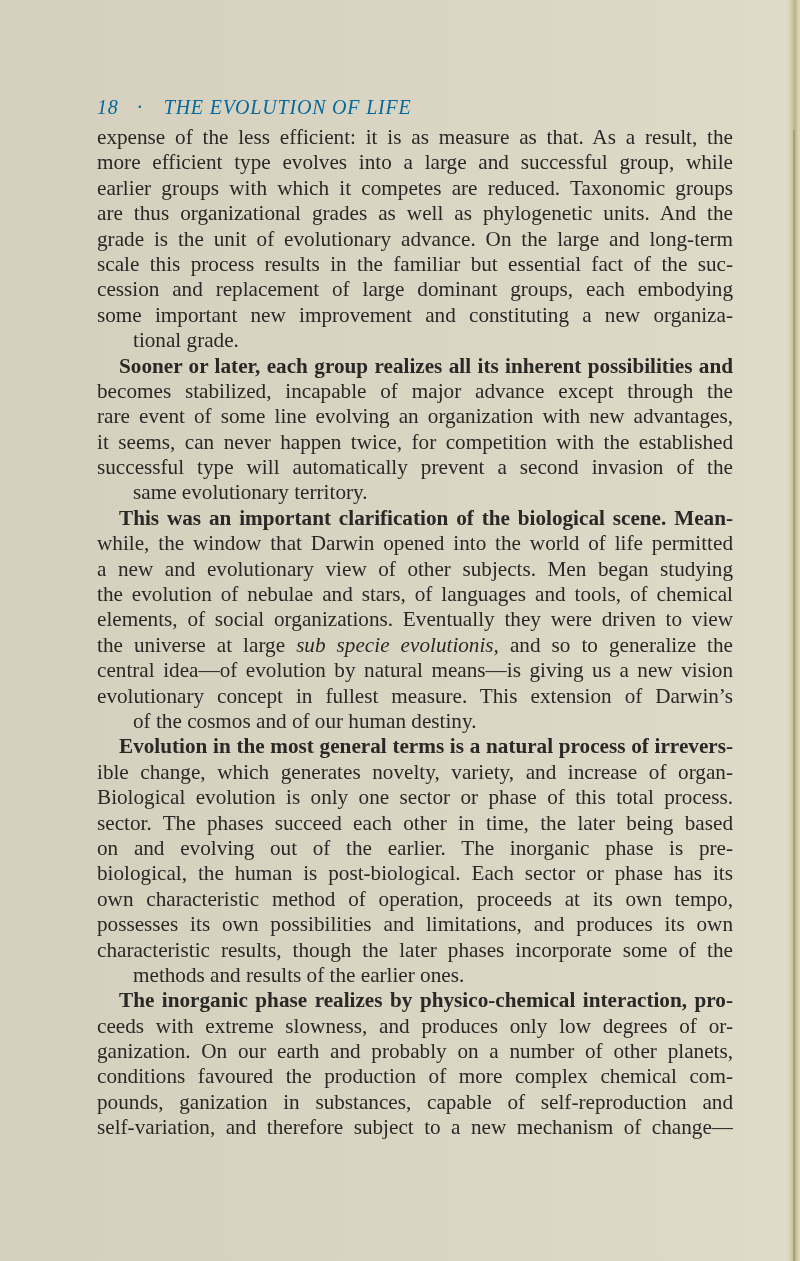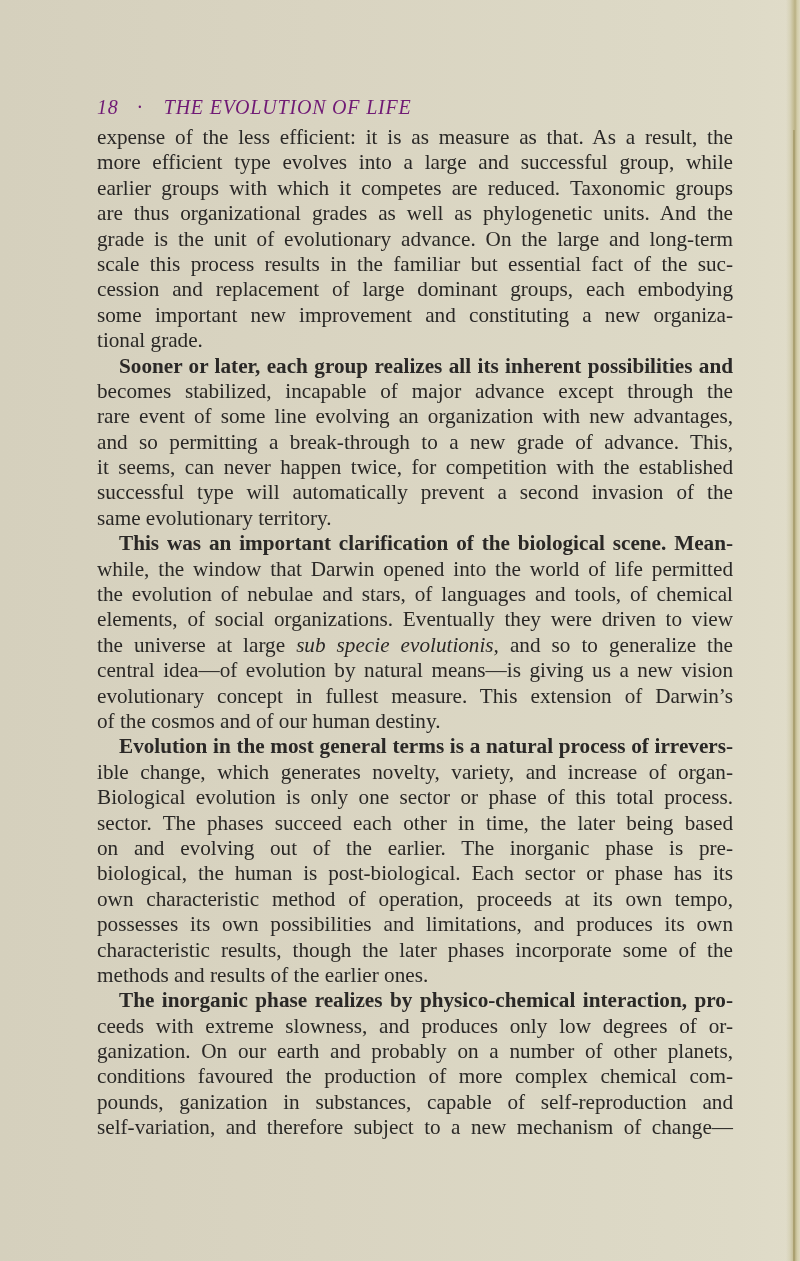--- a/index.html
+++ b/index.html
@@ -37,21 +37,21 @@
     background: #a79c6c;
     opacity: 0.85;
   }
   .running-head {
     position: absolute;
     left: 97px;
     top: 96px;
     font-style: italic;
     font-size: 20px;
     letter-spacing: 0.8px;
-    color: #701a75;
+    color: #0369a1;
     white-space: nowrap;
   }
   .running-head .pno { margin-right: 12px; }
   .running-head .dot { margin-right: 14px; font-style: normal; }
   .body-text {
     position: absolute;
     left: 97px;
     top: 125px;
     width: 636px;
     font-size: 21.2px;
@@ -59,20 +59,21 @@
   }
   .line {
     display: block;
     height: 25.4px;
     white-space: nowrap;
     text-align: justify;
     text-align-last: justify;
   }
   .line.last {
     text-align-last: left;
+    margin-left: 36px;
   }
   .line.indent { padding-left: 22px; font-weight: bold; }
   .line i { font-style: italic; }
 </style>
 </head>
 <body>
 
 <div class="page">
   <div class="gutter-edge"></div>
   <div class="edge-line"></div>
@@ -94,29 +95,29 @@
       <span class="line">scale this process results in the familiar but essential fact of the suc-</span>
       <span class="line">cession and replacement of large dominant groups, each embodying</span>
       <span class="line">some important new improvement and constituting a new organiza-</span>
       <span class="line last">tional grade.</span>
     </div>
 
     <div>
       <span class="line indent">Sooner or later, each group realizes all its inherent possibilities and</span>
       <span class="line">becomes stabilized, incapable of major advance except through the</span>
       <span class="line">rare event of some line evolving an organization with new advantages,</span>
-      <span class="line">and so permitting a break-through to a new grade of advance. This,</span>
       <span class="line">it seems, can never happen twice, for competition with the established</span>
       <span class="line">successful type will automatically prevent a second invasion of the</span>
       <span class="line last">same evolutionary territory.</span>
     </div>
 
     <div>
       <span class="line indent">This was an important clarification of the biological scene. Mean-</span>
       <span class="line">while, the window that Darwin opened into the world of life permitted</span>
+      <span class="line">a new and evolutionary view of other subjects. Men began studying</span>
       <span class="line">the evolution of nebulae and stars, of languages and tools, of chemical</span>
       <span class="line">elements, of social organizations. Eventually they were driven to view</span>
       <span class="line" style="display: flex; justify-content: space-between; white-space: pre; align-items: flex-end;"><span>the</span><span>universe</span><span>at</span><span>large</span><i>sub</i><i>specie</i><i>evolutionis,</i><span>and</span><span>so</span><span>to</span><span>generalize</span><span>the</span></span>
       <span class="line">central idea—of evolution by natural means—is giving us a new vision</span>
       <span class="line">evolutionary concept in fullest measure. This extension of Darwin’s</span>
       <span class="line last">of the cosmos and of our human destiny.</span>
     </div>
 
     <div>
       <span class="line indent">Evolution in the most general terms is a natural process of irrevers-</span>

